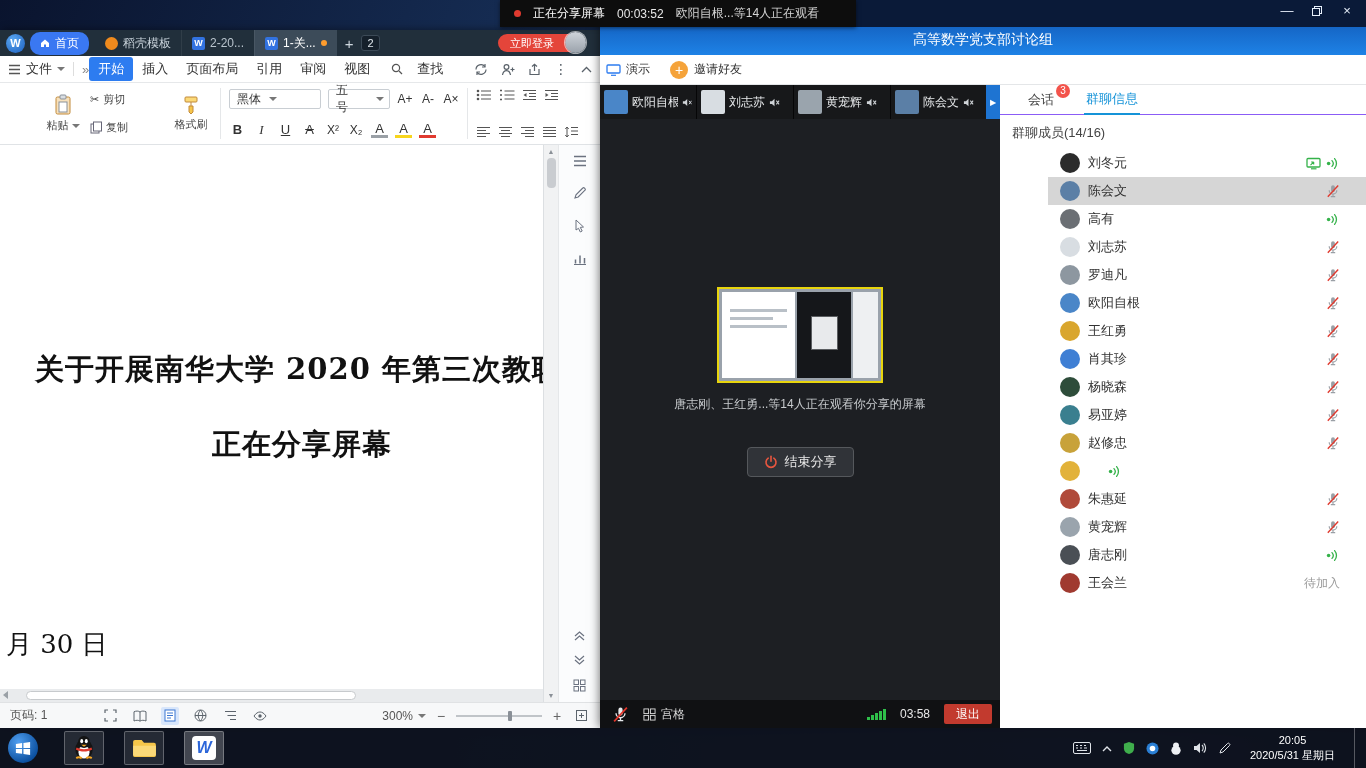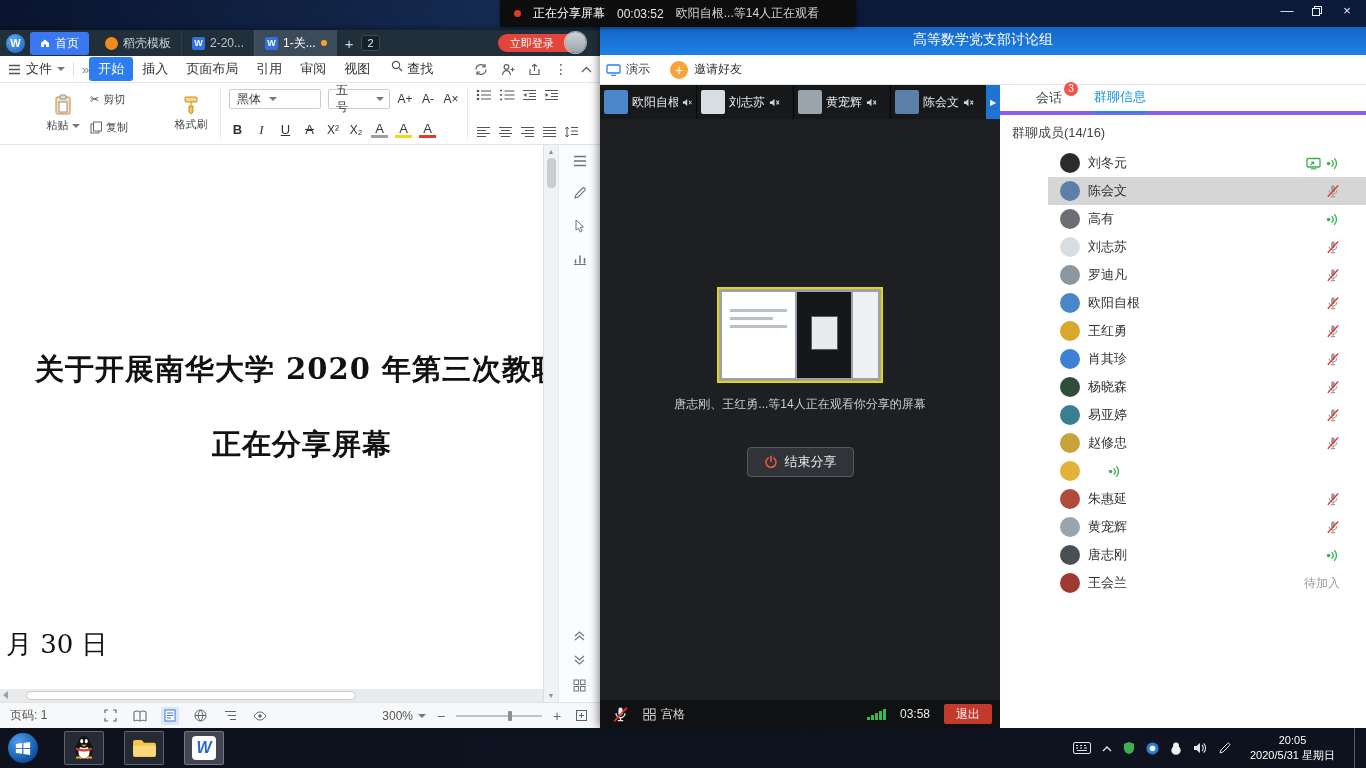--- a/index.html
+++ b/index.html
@@ -70,43 +70,43 @@
     padding:0 8px 0 12px; flex:0 0 auto; }
   .grid-btn { display:flex; align-items:center; gap:5px; color:#d8d8d8; font-size:12px; }
   .bb-spacer { flex:1; }
   .signal { display:flex; align-items:flex-end; gap:1px; height:12px; }
   .signal i { display:block; width:3px; background:#2fbf4a; }
   .call-time { color:#e8e8e8; font-size:12px; }
   .exit-btn { width:48px; height:20px; background:#c23a2e; border:none; border-radius:2px;
     color:#fff; font-size:12px; cursor:default; }
 
   .qq-side { flex:1; background:#fff; display:flex; flex-direction:column; min-width:0; }
-  .side-tabs { height:30px; border-bottom:4px solid #8b5cf6; display:flex; align-items:center;
-    gap:30px; padding-left:36px; flex:0 0 auto; }
+  .side-tabs { height:30px; border-bottom:1px solid #8b5cf6; display:flex; align-items:center;
+    gap:30px; padding-left:28px; flex:0 0 auto; }
   .tab-session { position:relative; font-size:13px; color:#444; }
   .badge { position:absolute; top:-7px; right:-16px; width:14px; height:14px; border-radius:50%;
     background:#f3534b; color:#fff; font-size:10px; line-height:14px; text-align:center; }
   .tab-info { font-size:13px; color:#1593d8; border-bottom:2px solid #1593d8; padding:5px 2px; }
   .members-header { padding:9px 0 7px 12px; font-size:13px; color:#444; flex:0 0 auto; }
   .member-list { flex:1; overflow:hidden; }
   .member-row { height:28px; display:flex; align-items:center; gap:8px; padding:0 26px 0 12px;margin-left:48px; }
   .member-row.selected { background:#d6d6d6; }
   .avatar { width:20px; height:20px; border-radius:50%; flex:0 0 auto; background:#888; }
   .member-name { flex:1; font-size:13px; color:#333; white-space:nowrap; overflow:hidden; }
   .member-status { display:flex; align-items:center; gap:3px; min-width:34px; justify-content:flex-end; }
   .pending { color:#999; font-size:12px; }
 
   
   .wps-window { position:absolute; left:0; top:30px; width:600px; height:698px; z-index:10;
     display:flex; flex-direction:column; background:#fff; box-shadow:2px 0 8px rgba(0,0,0,.45); }
   .wps-tabbar { height:26px; background:#212f3b; display:flex; align-items:center; padding:0 4px; flex:0 0 auto; }
   .wps-logo { width:19px; height:19px; border-radius:50%; margin:0 5px 0 2px; flex:0 0 auto;
     background:radial-gradient(circle at 35% 30%,#5aa7f0,#1c5fc0); color:#fff; font-size:11px; font-weight:bold;
     text-align:center; line-height:19px; }
-  .home-btn { background:#3a78f2; color:#fff; font-size:12px; padding:3px 10px; border-radius:3px;
+  .home-btn { background:#3a78f2; color:#fff; font-size:12px; padding:3px 10px; border-radius:10px;
     display:flex; gap:5px; align-items:center; margin-right:6px; }
   .tpl-tab { color:#c8d2da; font-size:12px; display:flex; gap:5px; padding:0 10px; align-items:center; height:24px; }
   .tpl-ico { width:13px; height:13px; border-radius:50%; background:#f08a1d; }
   .doc-tab { height:26px; display:flex; align-items:center; gap:5px; padding:0 10px; color:#b9c4cd;
     font-size:12px; border-left:1px solid rgba(255,255,255,.07); }
   .doc-tab.active { background:#3c4b59; color:#fff; }
   .w-badge { width:13px; height:13px; border-radius:2px; background:#3272e0; color:#fff; font-size:9px;
     font-weight:bold; text-align:center; line-height:13px; flex:0 0 auto; }
   .mod-dot { width:6px; height:6px; border-radius:50%; background:#ff9d2e; }
   .plus-btn { color:#cfd8df; font-size:15px; padding:0 8px; }
@@ -119,21 +119,21 @@
 
   .wps-menubar { height:27px; background:#fff; border-bottom:1px solid #e6e8ea; display:flex;
     align-items:center; padding:0 8px; flex:0 0 auto; }
   .mb-file { display:flex; align-items:center; gap:5px; color:#333; }
   .caret { width:0; height:0; border-left:4px solid transparent; border-right:4px solid transparent;
     border-top:4px solid #777; display:inline-block; }
   .mb-div { width:1px; height:14px; background:#ddd; margin:0 8px; }
   .mb-ovf { color:#888; font-size:13px; }
   .mb-tab { padding:3px 9px; font-size:13px; color:#333; }
   .mb-tab.active { background:#2d7cf0; color:#fff; border-radius:3px; }
-  .mb-search { display:flex; align-items:flex-start; gap:4px; margin-left:12px; color:#333; }
+  .mb-search { display:flex; align-items:center; gap:14px; margin-left:12px; color:#333; }
   .mb-right { margin-left:auto; display:flex; align-items:center; gap:13px; color:#5a626a; }
   .mb-right .glyph { font-size:14px; }
 
   .wps-ribbon { height:62px; background:#fff; border-bottom:1px solid #e0e3e6; display:flex;
     padding:3px 6px; flex:0 0 auto; }
   .rb-group { display:flex; gap:6px; }
   .rb-big { width:42px; display:flex; flex-direction:column; align-items:center; justify-content:center;
     gap:2px; font-size:11px; color:#444;margin-left:36px; }
   .rb-stack { display:flex; flex-direction:column; justify-content:space-around; }
   .rb-small { font-size:11px; display:flex; gap:4px; align-items:center; color:#444; }

